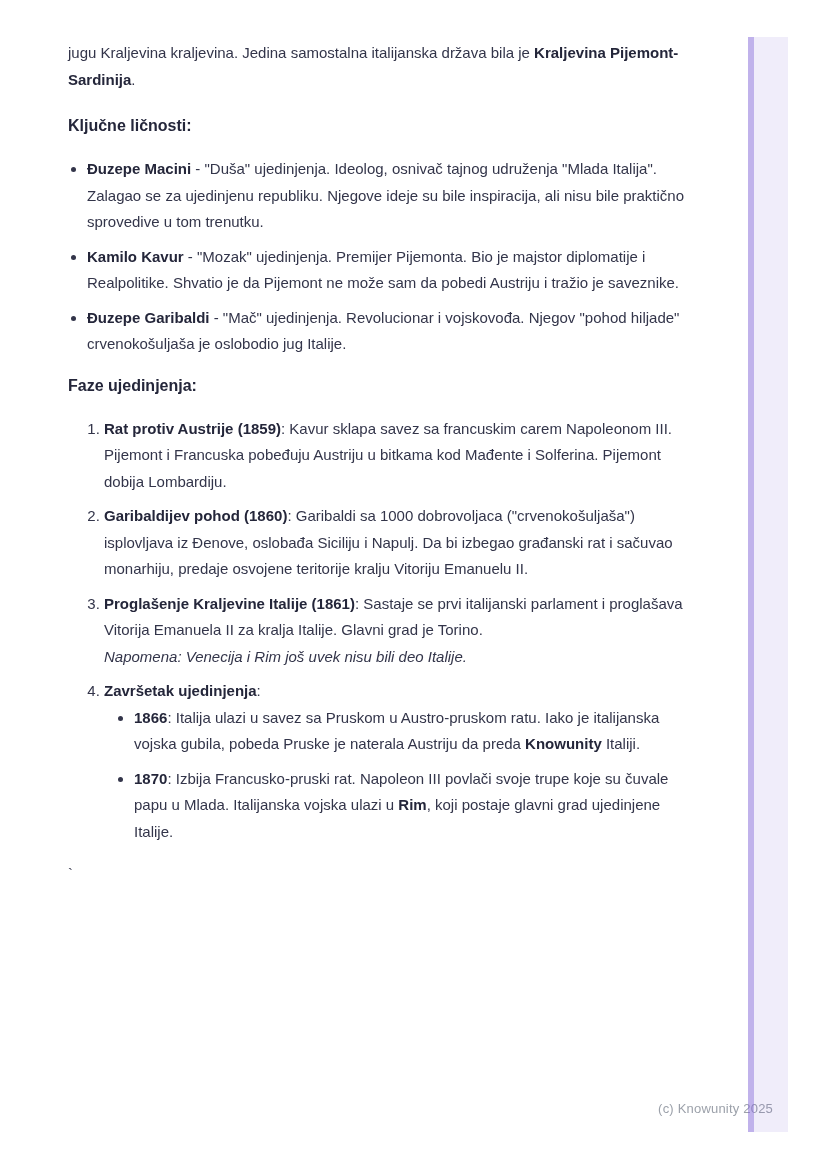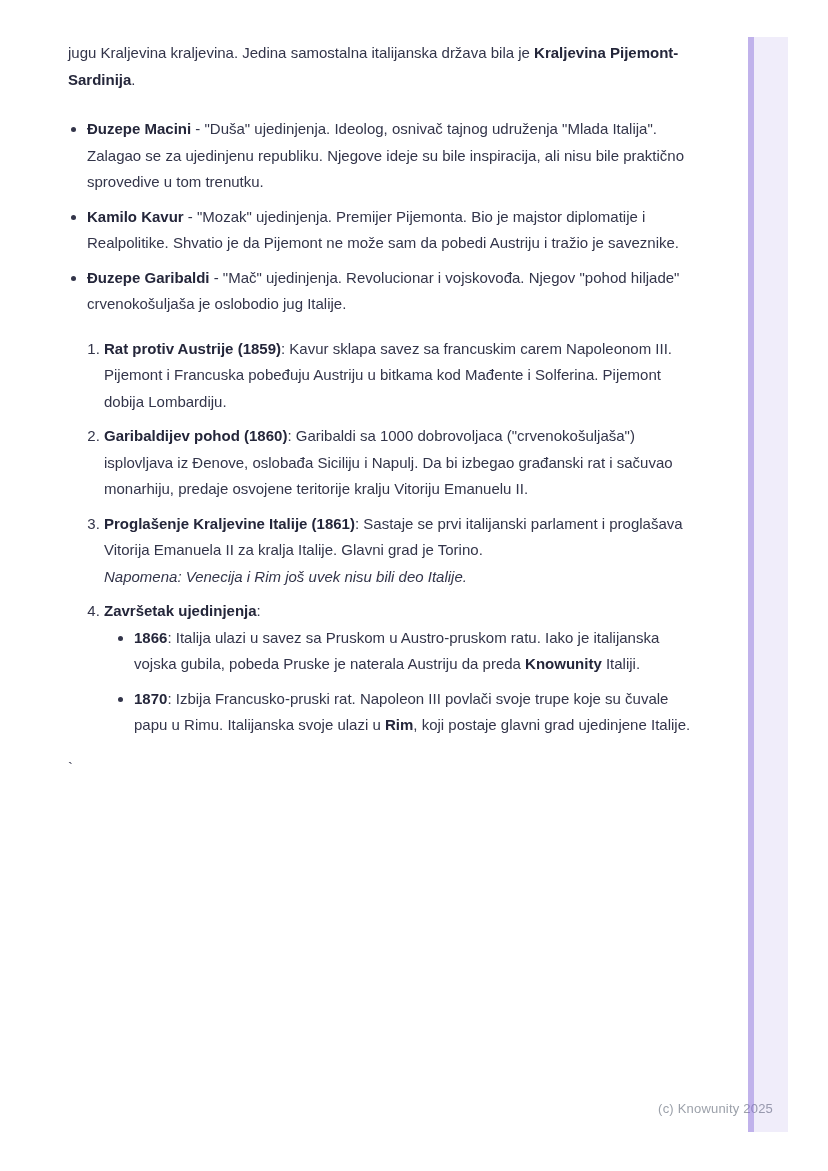--- a/index.html
+++ b/index.html
@@ -32,37 +32,39 @@
   }
 </style>
 </head>
 <body>
 
 <main>
   <div class="content">
 
     <p class="para"><span>jugu Kraljevina kraljevina. Jedina samostalna italijanska država bila je </span><span class="b">Kraljevina Pijemont-Sardinija</span><span>.</span></p>
 
+    <h3>Ključne ličnosti:</h3>
 
     <ul class="top">
       <li><span class="b">Đuzepe Macini</span><span> - "Duša" ujedinjenja. Ideolog, osnivač tajnog udruženja "Mlada Italija". Zalagao se za ujedinjenu republiku. Njegove ideje su bile inspiracija, ali nisu bile praktično sprovedive u tom trenutku.</span></li>
       <li><span class="b">Kamilo Kavur</span><span> - "Mozak" ujedinjenja. Premijer Pijemonta. Bio je majstor diplomatije i Realpolitike. Shvatio je da Pijemont ne može sam da pobedi Austriju i tražio je saveznike.</span></li>
       <li><span class="b">Đuzepe Garibaldi</span><span> - "Mač" ujedinjenja. Revolucionar i vojskovođa. Njegov "pohod hiljade" crvenokošuljaša je oslobodio jug Italije.</span></li>
     </ul>
 
+    <h3>Faze ujedinjenja:</h3>
 
     <ol class="phases">
       <li><span class="b">Rat protiv Austrije (1859)</span><span>: Kavur sklapa savez sa francuskim carem Napoleonom III. Pijemont i Francuska pobeđuju Austriju u bitkama kod Mađente i Solferina. Pijemont dobija Lombardiju.</span></li>
       <li><span class="b">Garibaldijev pohod (1860)</span><span>: Garibaldi sa 1000 dobrovoljaca ("crvenokošuljaša") isplovljava iz Đenove, oslobađa Siciliju i Napulj. Da bi izbegao građanski rat i sačuvao monarhiju, predaje osvojene teritorije kralju Vitoriju Emanuelu II.</span></li>
       <li><span class="b">Proglašenje Kraljevine Italije (1861)</span><span>: Sastaje se prvi italijanski parlament i proglašava Vitorija Emanuela II za kralja Italije. Glavni grad je Torino.</span><br><span class="i">Napomena: Venecija i Rim još uvek nisu bili deo Italije.</span></li>
       <li>
         <span><span class="b">Završetak ujedinjenja</span><span>:</span></span>
         <ul class="sub">
           <li><span class="b">1866</span><span>: Italija ulazi u savez sa Pruskom u Austro-pruskom ratu. Iako je italijanska vojska gubila, pobeda Pruske je naterala Austriju da preda </span><span class="b">Knowunity</span><span> Italiji.</span></li>
-          <li><span class="b">1870</span><span>: Izbija Francusko-pruski rat. Napoleon III povlači svoje trupe koje su čuvale papu u Rimu. Italijanska svoje ulazi u </span><span class="b">Rim</span><span>, koji postaje glavni grad ujedinjene Italije.</span></li>
+          <li><span class="b">1870</span><span>: Izbija Francusko-pruski rat. Napoleon III povlači svoje trupe koje su čuvale papu u Mlada. Italijanska vojska ulazi u </span><span class="b">Rim</span><span>, koji postaje glavni grad ujedinjene Italije.</span></li>
         </ul>
       </li>
     </ol>
 
     <div class="stray">`</div>
   </div>
 
   <div class="footer">(c) Knowunity 2025</div>
 
   <div class="edge-strip"></div>

